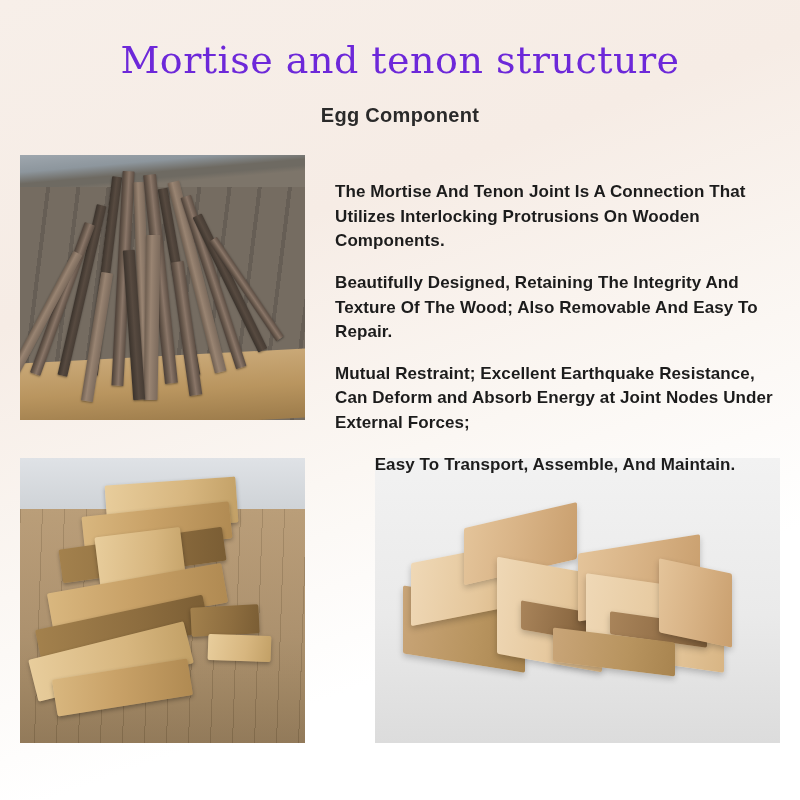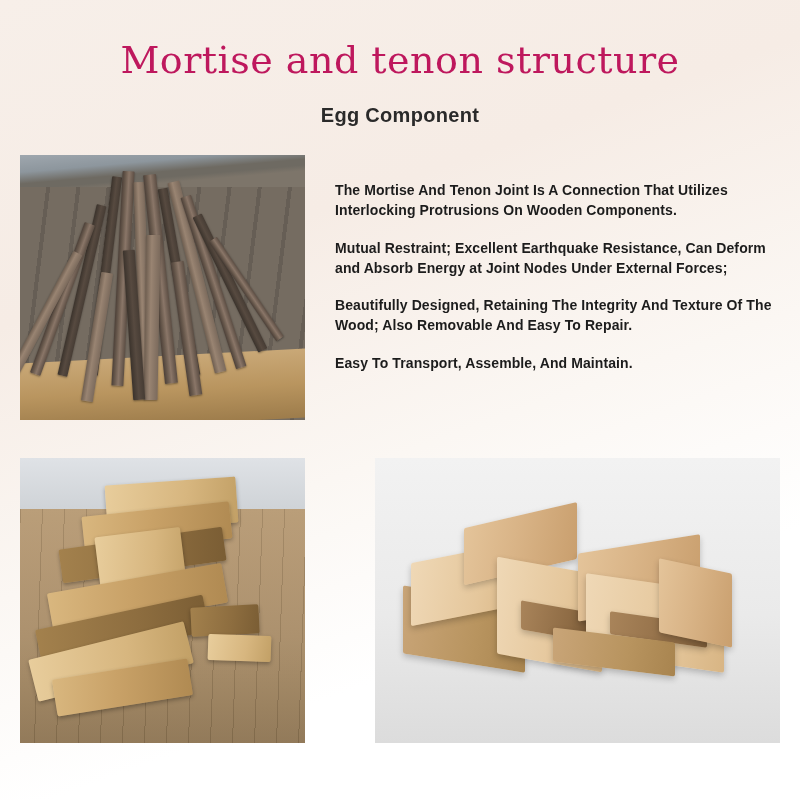--- a/index.html
+++ b/index.html
@@ -25,21 +25,21 @@
   .title {
     position: absolute;
     left: 0;
     right: 0;
     top: 38px;
     text-align: center;
     font-family: "DejaVu Serif", "Liberation Serif", serif;
     font-size: 38px;
     font-weight: 400;
     letter-spacing: 0.5px;
-    color: #be185d;
+    color: #6d28d9;
   }
   .subtitle {
     position: absolute;
     left: 0;
     right: 0;
     top: 104px;
     text-align: center;
     font-size: 20px;
     font-weight: 700;
     color: #2a2a2a;
@@ -120,27 +120,27 @@
 
   
   .copy {
     position: absolute;
     left: 335px;
     top: 180px;
     width: 440px;
   }
   .copy p {
     margin: 0 0 17px 0;
-    font-size: 14px;
+    font-size: 17px;
     line-height: 1.45;
     color: #1c1c1c;
     font-weight: 600;
     letter-spacing: 0.1px;
   }
-  .copy p:last-child { margin-bottom: 0; }
+  .copy p:last-child { margin-bottom: 0; text-align: center; }
 </style>
 </head>
 <body>
 
 <div class="page">
 
   <div class="title">Mortise and tenon structure</div>
   <div class="subtitle">Egg Component</div>
 
   <div class="photo" id="photo-walnut-sticks">
@@ -195,18 +195,18 @@
       <div class="beech" style="left:50%;top:30%;width:30%;height:24%;transform:skewY(-9deg);"></div>
       <div class="beech face" style="left:52%;top:44%;width:34%;height:28%;transform:skewY(8deg);"></div>
       <div class="beech deep" style="left:58%;top:56%;width:24%;height:8%;transform:skewY(8deg);"></div>
       <div class="beech shade" style="left:44%;top:62%;width:30%;height:12%;transform:skewY(7deg);"></div>
       <div class="beech" style="left:70%;top:38%;width:18%;height:26%;transform:skewY(12deg);"></div>
     </div>
   </div>
 
   <div class="copy">
     <p>The Mortise And Tenon Joint Is A Connection That Utilizes Interlocking Protrusions On Wooden Components.</p>
+    <p>Beautifully Designed, Retaining The Integrity And Texture Of The Wood; Also Removable And Easy To Repair.</p>
     <p>Mutual Restraint; Excellent Earthquake Resistance, Can Deform and Absorb Energy at Joint Nodes Under External Forces;</p>
-    <p>Beautifully Designed, Retaining The Integrity And Texture Of The Wood; Also Removable And Easy To Repair.</p>
     <p>Easy To Transport, Assemble, And Maintain.</p>
   </div>
 
 </div>
 
 </body></html>

